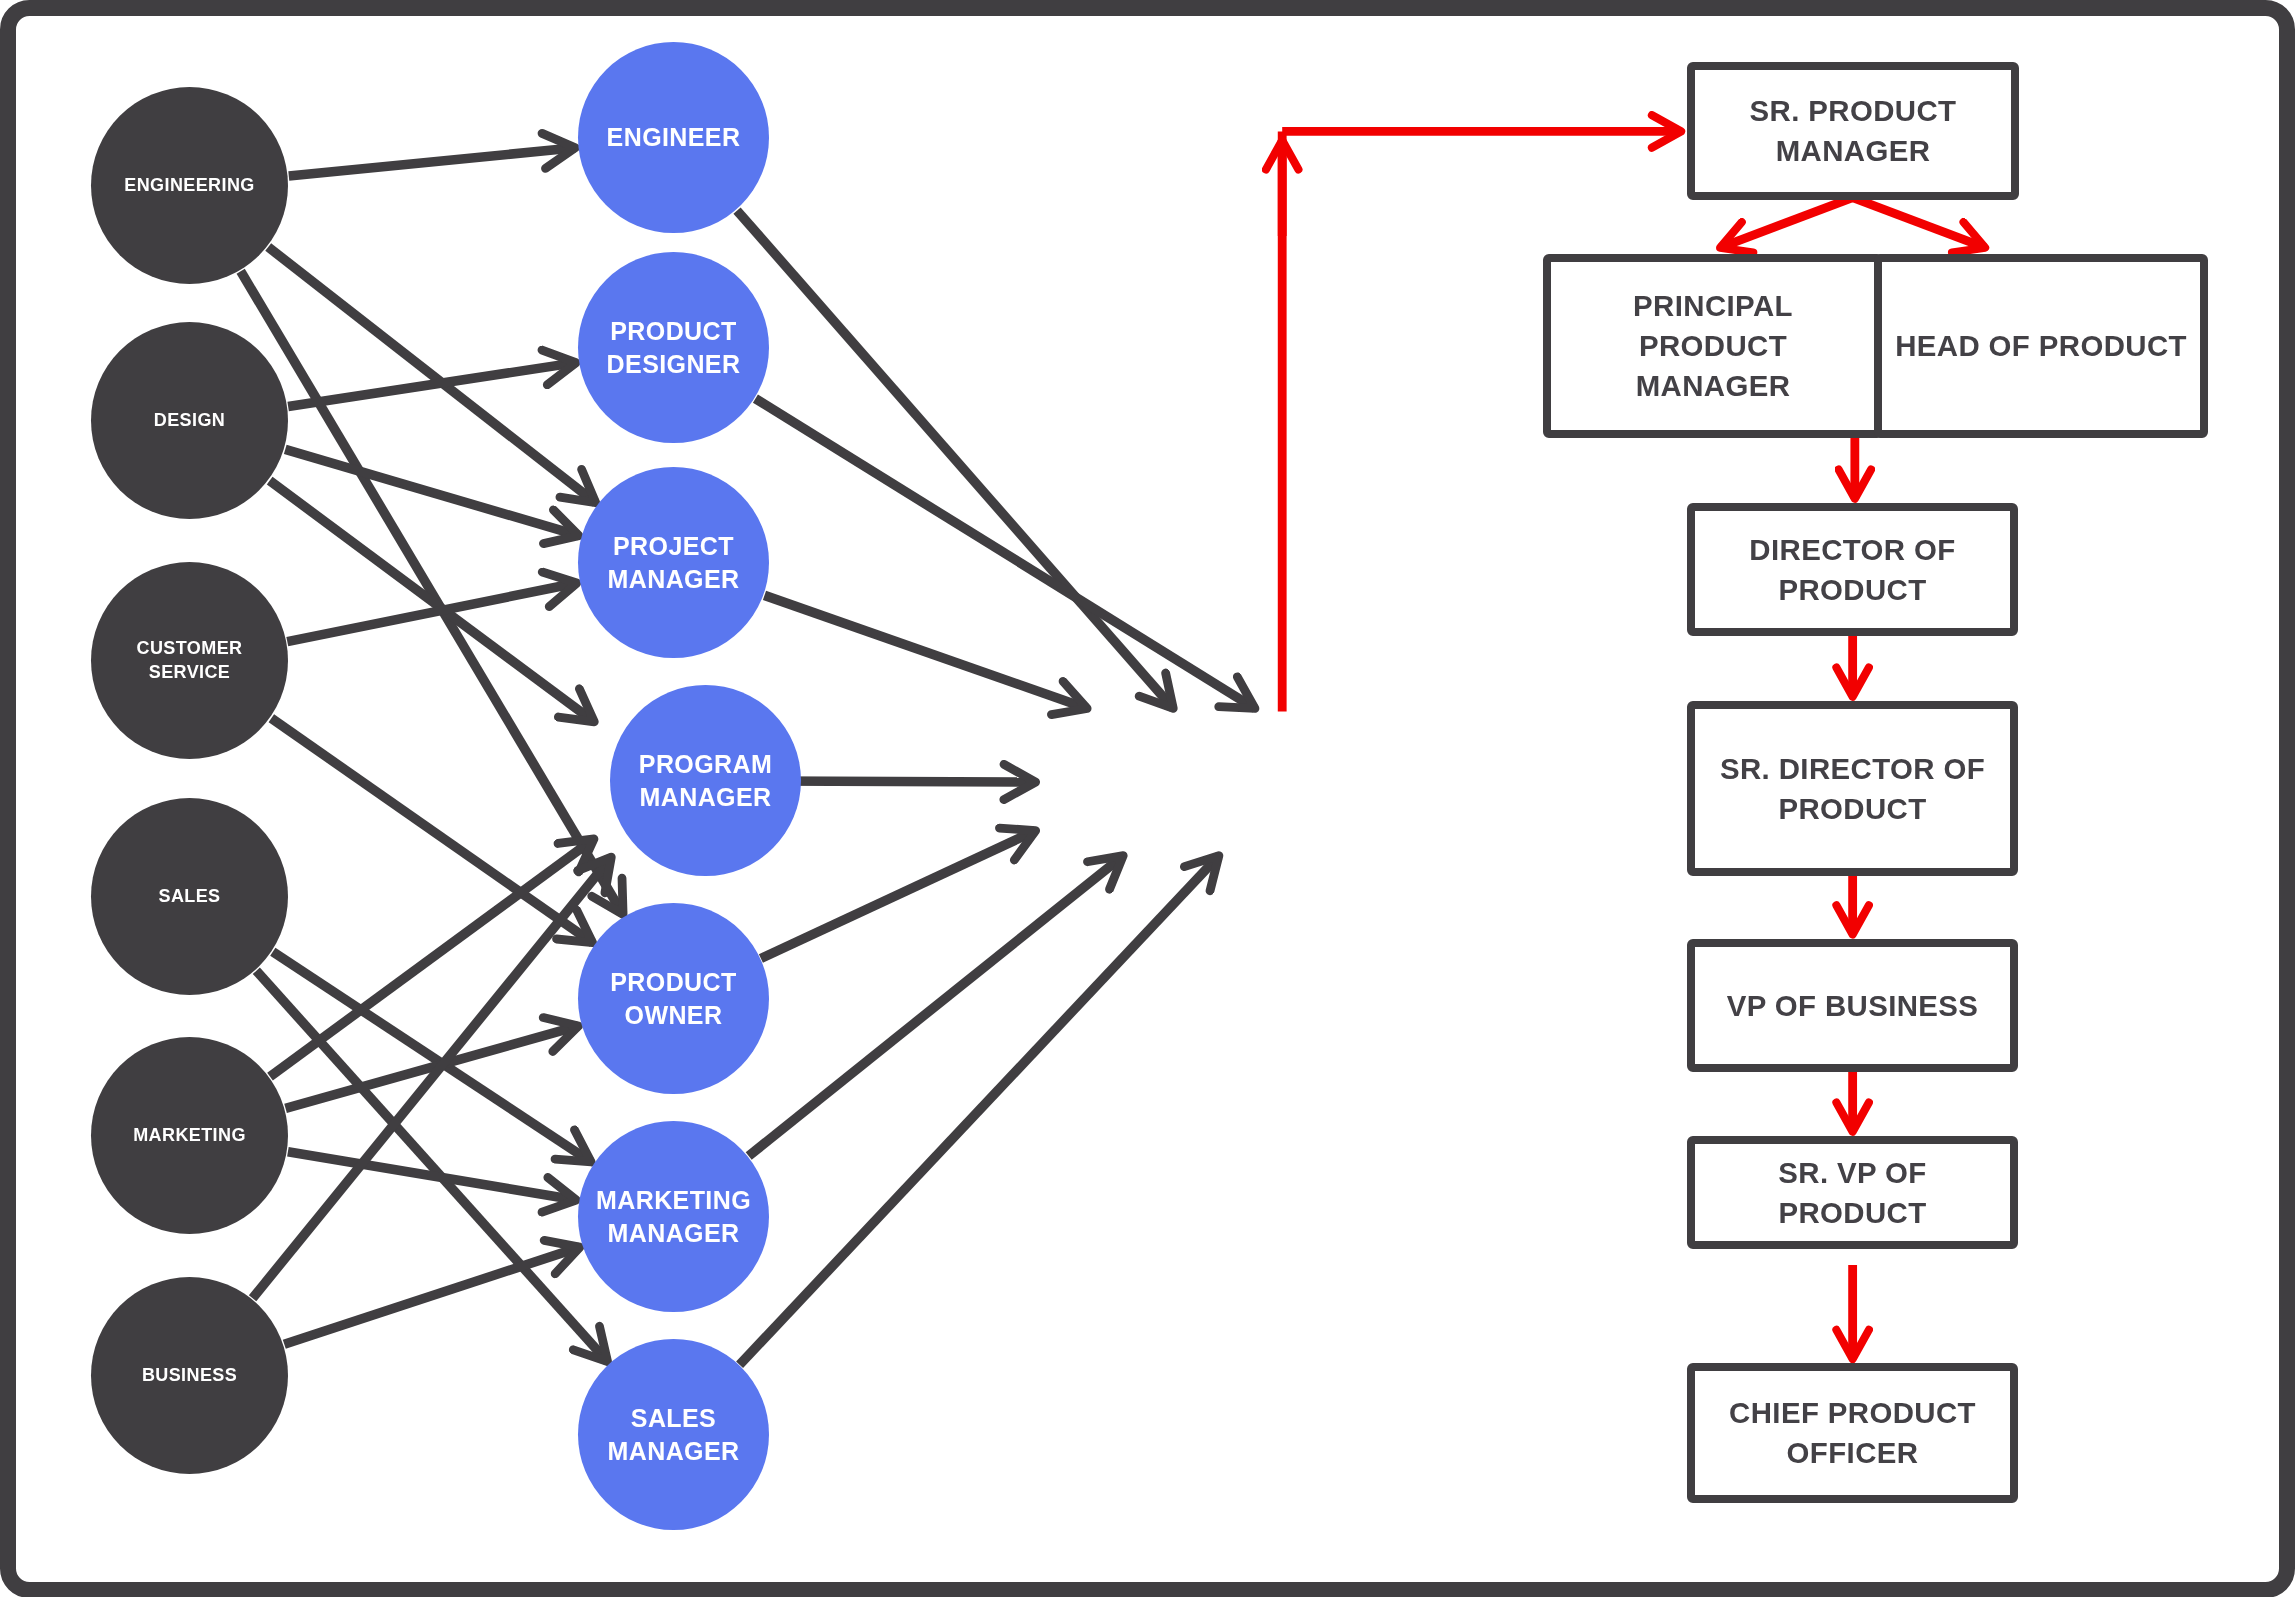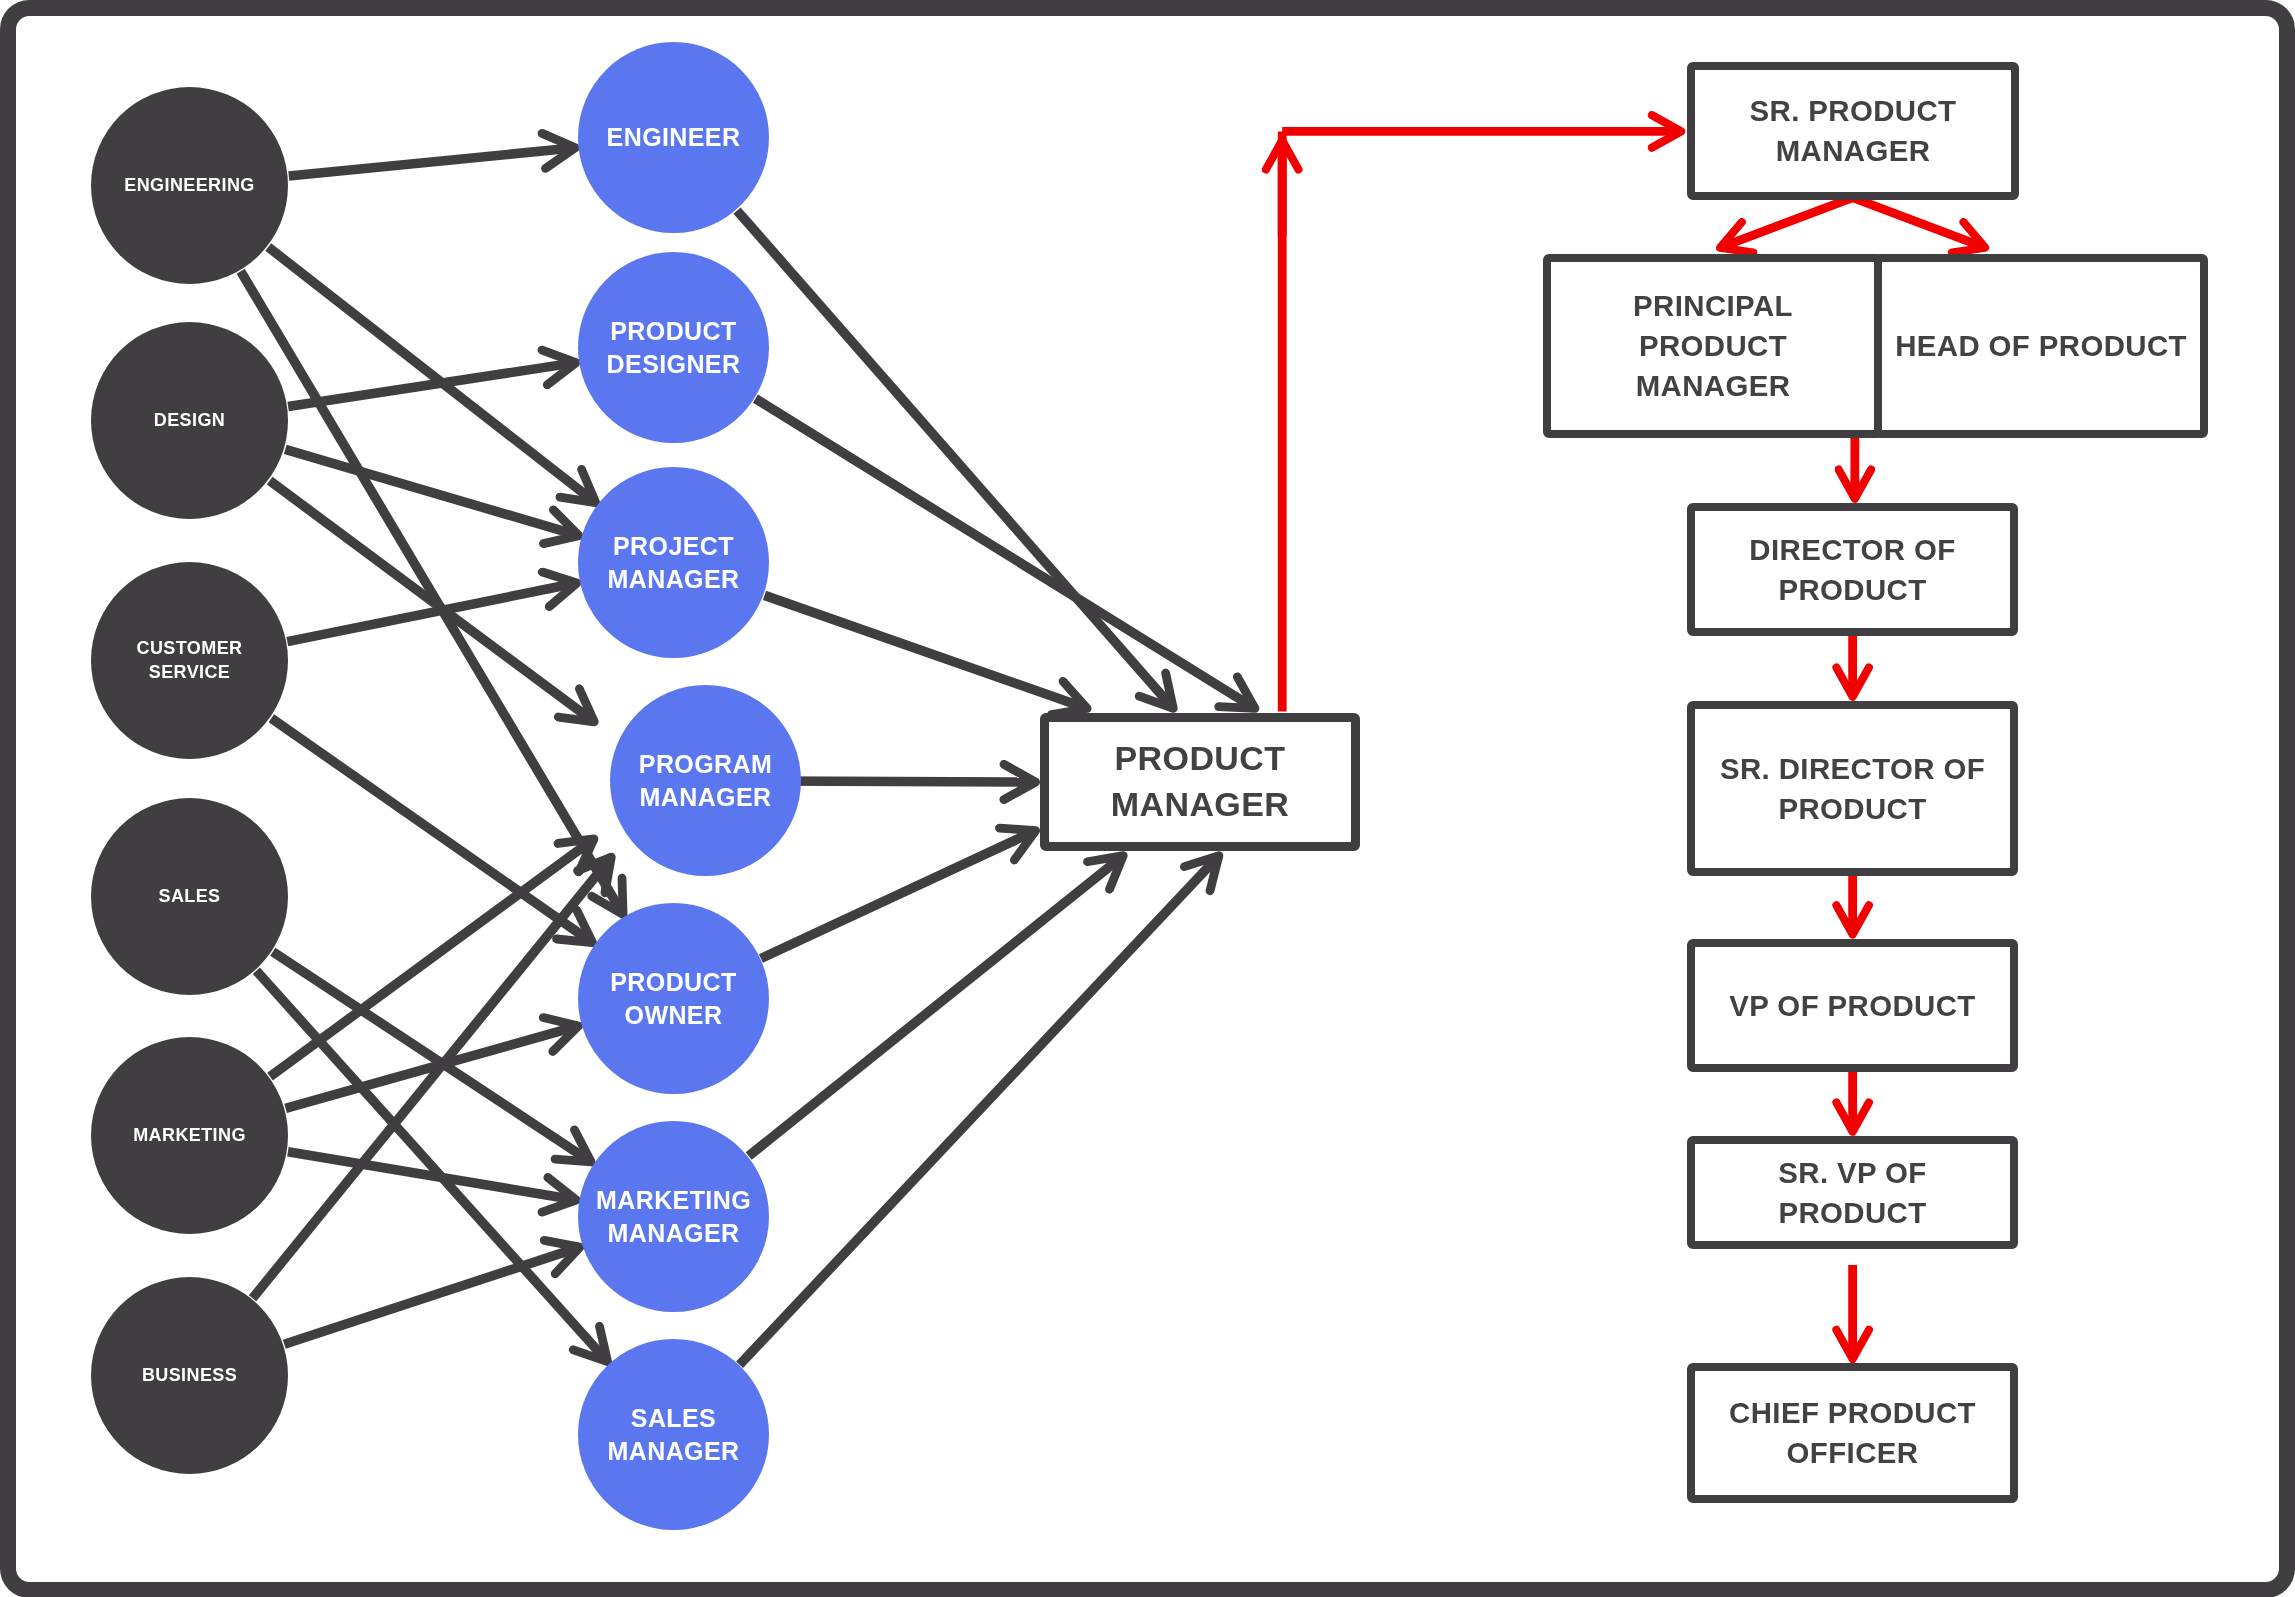--- a/index.html
+++ b/index.html
@@ -82,22 +82,21 @@
       <div class="node circle blue" style="left: 578px; top: 467px; width: 191px; height: 191px;">PROJECT MANAGER</div>
       <div class="node circle blue" style="left: 610px; top: 685px; width: 191px; height: 191px;">PROGRAM MANAGER</div>
       <div class="node circle blue" style="left: 578px; top: 903px; width: 191px; height: 191px;">PRODUCT OWNER</div>
       <div class="node circle blue" style="left: 578px; top: 1121px; width: 191px; height: 191px;">MARKETING MANAGER</div>
       <div class="node circle blue" style="left: 578px; top: 1339px; width: 191px; height: 191px;">SALES MANAGER</div>
       <div class="node box" style="left: 1687px; top: 62px; width: 332px; height: 138px;">SR. PRODUCT MANAGER</div>
       <div class="node box" style="left: 1543px; top: 254px; width: 340px; height: 184px;">PRINCIPAL PRODUCT MANAGER</div>
       <div class="node box" style="left: 1874px; top: 254px; width: 334px; height: 184px;">HEAD OF PRODUCT</div>
       <div class="node box" style="left: 1687px; top: 503px; width: 331px; height: 133px;">DIRECTOR OF PRODUCT</div>
       <div class="node box" style="left: 1687px; top: 701px; width: 331px; height: 175px;">SR. DIRECTOR OF PRODUCT</div>
-      <div class="node box" style="left: 1687px; top: 939px; width: 331px; height: 133px;">VP OF PRODUCT</div>
+      <div class="node box" style="left: 1687px; top: 939px; width: 331px; height: 133px;">VP OF BUSINESS</div>
       <div class="node box" style="left: 1687px; top: 1136px; width: 331px; height: 113px;">SR. VP OF PRODUCT</div>
       <div class="node box" style="left: 1687px; top: 1363px; width: 331px; height: 140px;">CHIEF PRODUCT OFFICER</div>
     </div>
 
-  <div class="node box pm" style="left:1040px;top:713px;width:320px;height:138px;">PRODUCT MANAGER</div>
 
   <div class="frame"></div>
 </div>
 
 
 </body></html>

